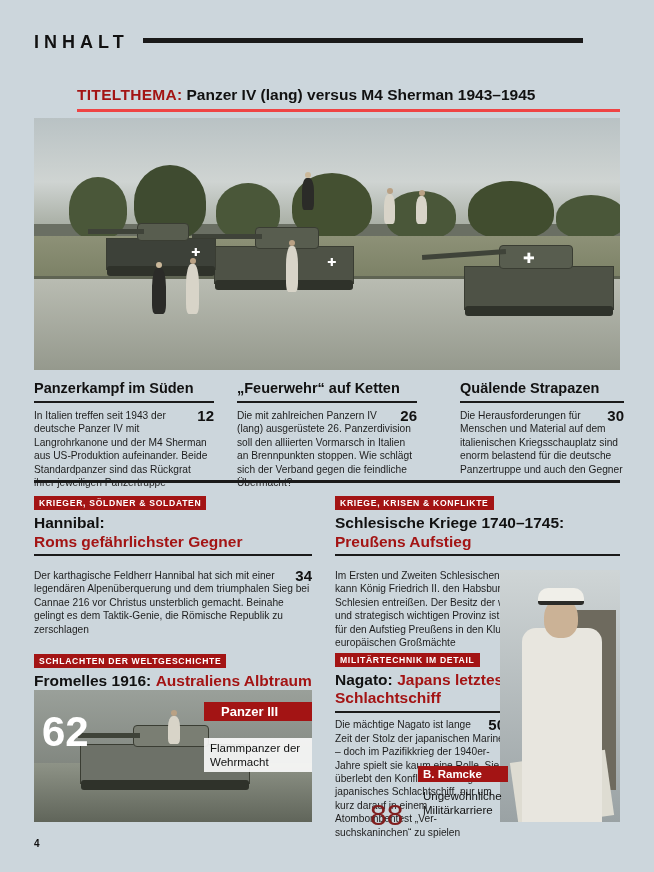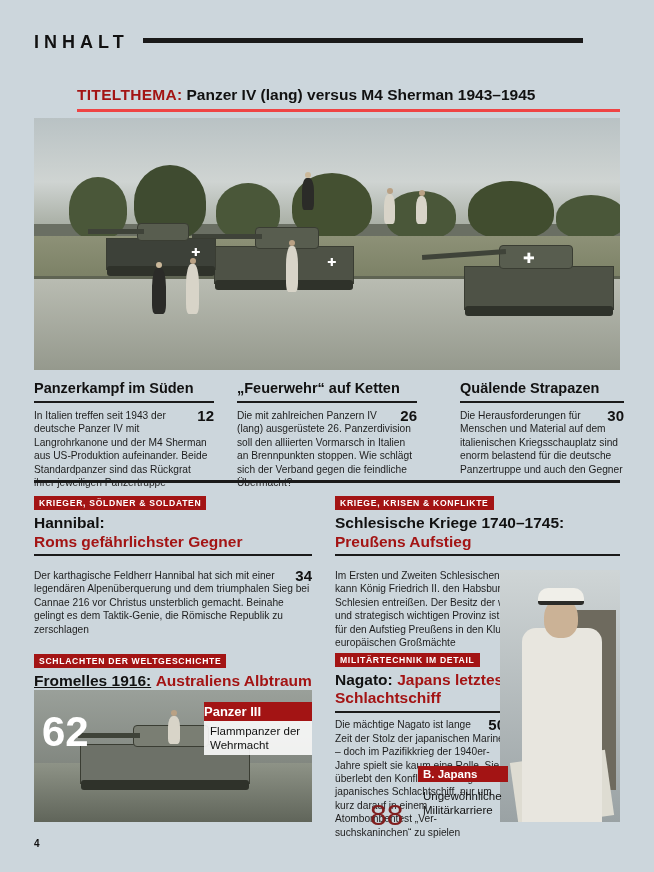--- a/index.html
+++ b/index.html
@@ -247,28 +247,29 @@
   .label-box {
     position: absolute;
     right: 0; top: 12px;
     width: 108px;
   }
   .label-red {
     background: #a31414;
     color: #fff;
     font-weight: bold;
     font-size: 13px;
-    padding: 2px 0;
+    padding: 2px 17px;
   }
   .label-white {
     background: rgba(255,255,255,0.88);
     color: #111;
     font-size: 11.5px;
     line-height: 14px;
     padding: 3px 6px;
+    margin-top: 17px;
   }
 
   
   .img-right {
     position: absolute;
     left: 500px; top: 570px;
     width: 120px; height: 252px;
     overflow: hidden;
     background: #b4bcc0;
   }
@@ -450,21 +451,21 @@
         <div class="sec-title2">Roms gefährlichster Gegner</div>
         <div class="sec-text clearfix">
           <span class="pagenum">34</span>
           <span>Der karthagische Feldherr Hannibal hat sich mit einer legen­dären Alpenüberquerung und dem triumphalen Sieg bei Can­nae 216 vor Christus unsterblich gemacht. Beinahe gelingt es dem Taktik-Genie, die Römische Republik zu zerschlagen</span>
         </div>
       </div>
 
       <div style="margin-top:14px;">
         <div class="kicker">SCHLACHTEN DER WELTGESCHICHTE</div>
         <div class="sec-rule">
-          <span class="sec-title" style="display:inline;text-decoration:underline;">Fromelles 1916:</span>
+          <span class="sec-title" style="display:inline;">Fromelles 1916:</span>
           <span class="sec-title" style="display:inline;color:#a31414;">Australiens Albtraum</span>
         </div>
         <div class="sec-text clearfix">
           <span class="pagenum">36</span>
           <span>In Nordfrankreich erleben die alliierten Truppen – allen voran die Australier – im Juli 1916 ein militärisches Debakel gegen die Deutschen. Wie konnte es zu diesem Fiasko kommen?</span>
         </div>
       </div>
 
     </div>
 
@@ -517,19 +518,19 @@
     <div class="portrait-bg"></div>
     <div class="portrait-chair"></div>
     <div class="portrait-leg"></div>
     <div class="portrait-body"></div>
     <div class="portrait-head"></div>
     <div class="portrait-cap"></div>
   </div>
 
   <div class="num-88">88</div>
   <div class="ramcke-box">
-    <div class="ramcke-red">B. Japans</div>
+    <div class="ramcke-red">B. Ramcke</div>
     <div class="ramcke-white">Ungewöhnliche Militärkarriere</div>
   </div>
 
   <div class="folio">4</div>
 
 </div>
 
 </body></html>

